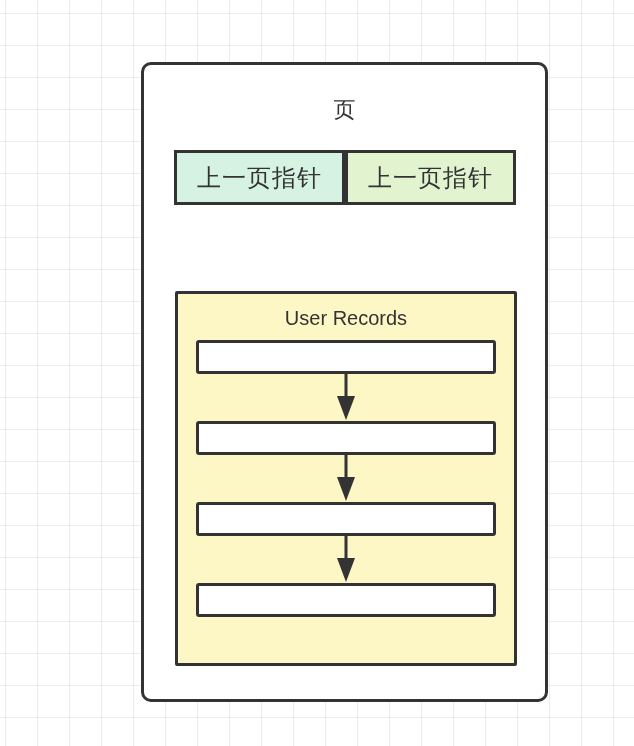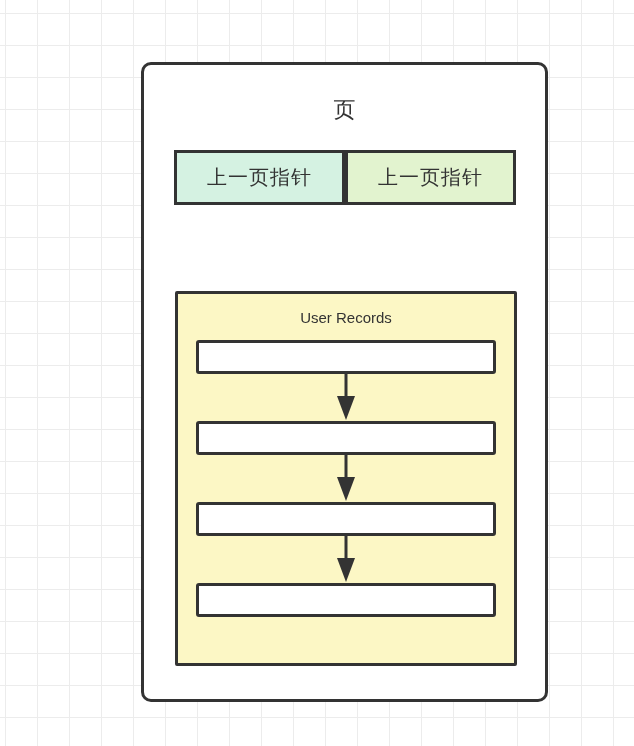--- a/index.html
+++ b/index.html
@@ -45,41 +45,41 @@
     left:30px; top:85px;
     width:342px; height:55px;
     display:flex;
   }
   .pointer-cell{
     width:171px; height:55px;
     border:3px solid var(--outline);
     display:flex;
     align-items:center;
     justify-content:center;
-    font-size:20px;
+    font-size:24px;
     color:var(--text);
     letter-spacing:1px;
   }
   .pointer-cell.prev{background:var(--prev_fill);}
   .pointer-cell.next{background:var(--next_fill);}
   .records-box{
     position:absolute;
     left:31px; top:226px;
     width:342px; height:375px;
     background:var(--records_fill);
     border:3px solid var(--outline);
     border-radius:2px;
     display:flex;
     flex-direction:column;
     align-items:center;
   }
   .records-title{
     margin-top:10px;
     margin-bottom:8px;
-    font-size:15px;
+    font-size:20px;
     line-height:28px;
     color:var(--text);
   }
   .records-list{
     display:flex;
     flex-direction:column;
     align-items:center;
   }
   .record-slot{
     width:300px; height:34px;

